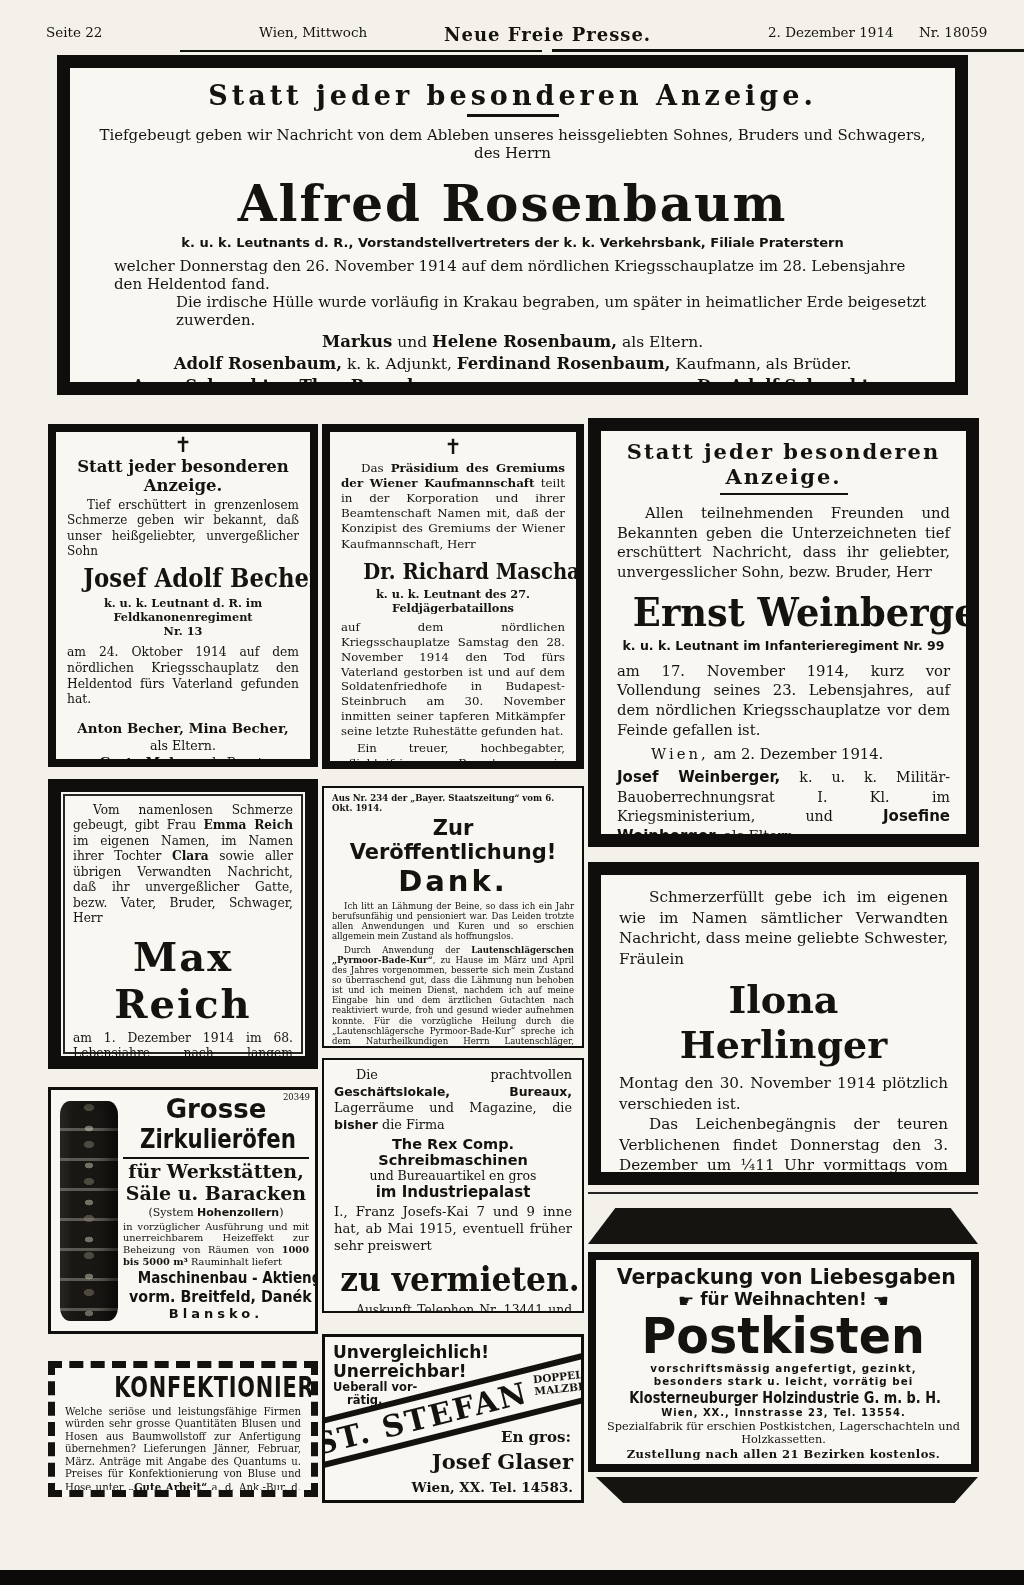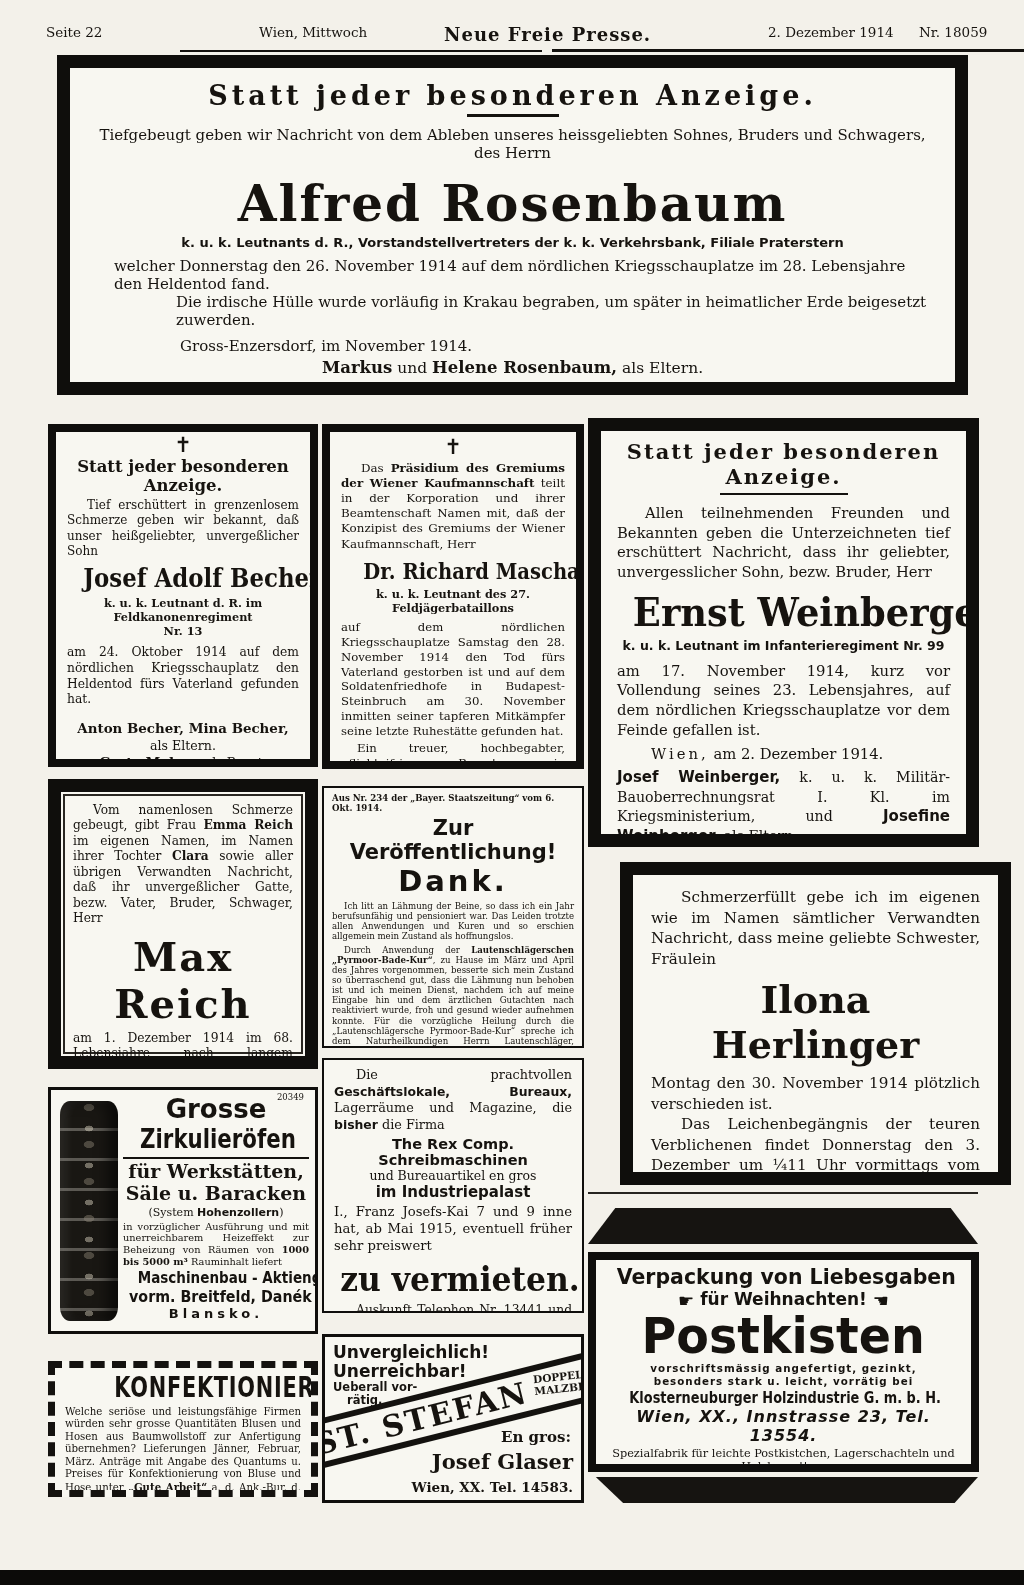--- a/index.html
+++ b/index.html
@@ -34,21 +34,21 @@
   .bw8  { border-width:8px; }
   .bw3  { border-width:3px; }
   .bw2  { border-width:2px; }
 
   #rosenbaum { top:55px;  left:57px;  width:911px; height:340px; padding:8px 18px; text-align:center; }
   #becher    { top:424px; left:48px;  width:270px; height:343px; padding:2px 11px; }
   #maschauer { top:424px; left:322px; width:262px; height:345px; padding:4px 11px; }
   #weinberger{ top:418px; left:588px; width:391px; height:429px; padding:8px 16px; }
   #reich     { top:779px; left:48px;  width:270px; height:290px; padding:8px 12px; box-shadow: inset 0 0 0 2px #f8f7f1, inset 0 0 0 4px #2a2722; }
   #dank      { top:786px; left:322px; width:262px; height:262px; padding:5px 8px; }
-  #herlinger { top:862px; left:588px; width:391px; height:323px; padding:12px 18px;margin-left:32px; }
+  #herlinger { top:862px; left:588px; width:391px; height:323px; padding:12px 18px; }
   #zirkulier { top:1087px;left:48px;  width:270px; height:247px; padding:4px 6px; }
   #vermieten { top:1058px;left:322px; width:262px; height:255px; padding:7px 10px; }
   #konfekt   { top:1361px;left:48px;  width:270px; height:136px; padding:2px 10px; border:7px dashed #14120f; }
   #stefan    { top:1334px;left:322px; width:262px; height:169px; padding:6px 8px; position:absolute; }
   #postkisten{ top:1252px;left:588px; width:391px; height:220px; padding:4px 8px; text-align:center; border-width:8px; }
 
   
   .rule-thin { position:absolute; top:1192px; left:588px; width:390px; height:2px; background:#262420; }
   .bar-trap1 { position:absolute; top:1208px; left:588px; width:390px; height:36px; background:#161411;
                clip-path:polygon(7% 0, 93% 0, 100% 100%, 0 100%); }
@@ -109,21 +109,21 @@
              font-family:"DejaVu Sans","Liberation Sans",sans-serif; }
   .dank-p { font-size:8.6px; line-height:1.18; text-align:justify; text-indent:12px; margin-top:3px; }
 
   
   .hl-intro { font-size:15.2px; line-height:1.35; text-align:justify; text-indent:30px; }
   .hl-name { text-align:center; font-weight:bold; font-size:38px; margin:8px 0 6px; }
   .hl-body { font-size:15.2px; line-height:1.35; text-align:justify; }
   .hl-body.ind { text-indent:30px; }
 
   
-  .zk-num { position:absolute; top:2px; right:11px; font-size:8.5px; }
+  .zk-num { position:absolute; top:2px; right:5px; font-size:8.5px; }
   .stove { position:absolute; left:9px; top:11px; width:58px; height:220px; border-radius:10px/14px;
     background-color:#191713;
     background-image:
       radial-gradient(ellipse 7px 5px, rgba(205,198,180,.5) 0 55%, transparent 62%),
       radial-gradient(ellipse 9px 6px, rgba(140,132,118,.45) 0 55%, transparent 62%),
       repeating-linear-gradient(180deg, transparent 0 27px, rgba(242,238,228,.3) 27px 30px);
     background-size:100% 37px, 100% 37px, 100% 100%;
     background-position:75% 9px, 28% 25px, 0 0;
     background-repeat:repeat-y, repeat-y, no-repeat;
     box-shadow: inset -10px 0 14px rgba(0,0,0,.55), inset 7px 0 9px rgba(255,255,255,.07);
@@ -163,21 +163,21 @@
   .st-city { position:absolute; right:8px; bottom:5px; font-size:13.5px; font-weight:bold; }
 
   
   .pk-t1 { font-size:22px; font-weight:bold; font-family:"DejaVu Sans","Liberation Sans",sans-serif; }
   .pk-t2 { font-size:17px; font-weight:bold; font-family:"DejaVu Sans","Liberation Sans",sans-serif; }
   .pk-hand { font-size:18px; vertical-align:-2px; }
   .pk-big { font-size:50px; font-weight:bold; line-height:1.02; font-family:"DejaVu Sans","Liberation Sans",sans-serif; }
   .pk-sub { font-size:10.3px; font-weight:bold; letter-spacing:1px; line-height:1.22;
             font-family:"DejaVu Sans","Liberation Sans",sans-serif; }
   .pk-firm { font-size:15px; font-weight:bold; margin-top:2px; font-family:"DejaVu Sans","Liberation Sans",sans-serif; }
-  .pk-addr { font-size:16px; font-weight:bold; letter-spacing:1px; font-family:"DejaVu Sans","Liberation Sans",sans-serif;font-style:italic; }
+  .pk-addr { font-size:10px; font-weight:bold; letter-spacing:1px; font-family:"DejaVu Sans","Liberation Sans",sans-serif; }
   .pk-spec { font-size:11.3px; margin-top:2px; }
   .pk-del { font-size:11.5px; font-weight:bold; letter-spacing:.5px; margin-top:1px; }
 
   
   .kf-title { text-align:center; }
   .kf-title span { font-size:29px; font-weight:bold; letter-spacing:1px;
                    font-family:"DejaVu Sans","Liberation Sans",sans-serif; }
   .kf-body { font-size:10.2px; line-height:1.22; text-align:justify; margin-top:2px; }
 </style>
 </head>
@@ -196,21 +196,20 @@
   <div class="h-rule2"></div>
 
   <section class="frame bw13" id="rosenbaum">
     <div class="ros-heading">Statt jeder besonderen Anzeige.</div>
     <div class="heading-rule"></div>
     <div class="ros-intro">Tiefgebeugt geben wir Nachricht von dem Ableben unseres heissgeliebten Sohnes, Bruders und Schwagers, des Herrn</div>
     <div class="ros-name">Alfred Rosenbaum</div>
     <div class="ros-sub">k. u. k. Leutnants d. R., Vorstandstellvertreters der k. k. Verkehrsbank, Filiale Praterstern</div>
     <div class="ros-body">welcher Donnerstag den 26. November 1914 auf dem nördlichen Kriegsschauplatze im 28. Lebensjahre den Heldentod fand.</div>
     <div class="ros-body2">Die irdische Hülle wurde vorläufig in Krakau begraben, um später in heimatlicher Erde beigesetzt zuwerden.</div>
-    <div class="ros-place">Gross-Enzersdorf, im November 1914.</div>
     <div class="ros-fam"><span class="seg-b">Markus</span><span class="seg-r"> und </span><span class="seg-b">Helene Rosenbaum,</span><span class="seg-r"> als Eltern.</span></div>
     <div class="ros-fam"><span class="seg-b">Adolf Rosenbaum,</span><span class="seg-r"> k. k. Adjunkt, </span><span class="seg-b">Ferdinand Rosenbaum,</span><span class="seg-r"> Kaufmann, als Brüder.</span></div>
     <div class="ros-fam fam-row">
       <span><span class="seg-b">Anna Schaechter, Thea Rosenbaum,</span></span>
       <span><span class="seg-b">Dr. Adolf Schaechter,</span></span>
     </div>
 
   </section>
 
   <section class="frame bw8" id="becher">
@@ -336,20 +335,20 @@
     <div class="pk-t2">
       <span class="pk-hand">☛</span>
       <span>für Weihnachten!</span>
       <span class="pk-hand">☚</span>
     </div>
     <div class="pk-big"><span class="fit" style="--sx:.95">Postkisten</span></div>
     <div class="pk-sub">vorschriftsmässig angefertigt, gezinkt,</div>
     <div class="pk-sub">besonders stark u. leicht, vorrätig bei</div>
     <div class="pk-firm"><span class="fit" style="--sx:.86">Klosterneuburger Holzindustrie G. m. b. H.</span></div>
     <div class="pk-addr">Wien, XX., Innstrasse 23, Tel. 13554.</div>
-    <div class="pk-spec">Spezialfabrik für leichte Postkistchen, Lagerschachteln und Holzkassetten.</div>
+    <div class="pk-spec">Spezialfabrik für erschien Postkistchen, Lagerschachteln und Holzkassetten.</div>
     <div class="pk-del">Zustellung nach allen 21 Bezirken kostenlos.</div>
   </section>
 
   <div class="bar-trap2"></div>
   <div class="bottom-rule"></div>
 
 </div>
 
 </body></html>

